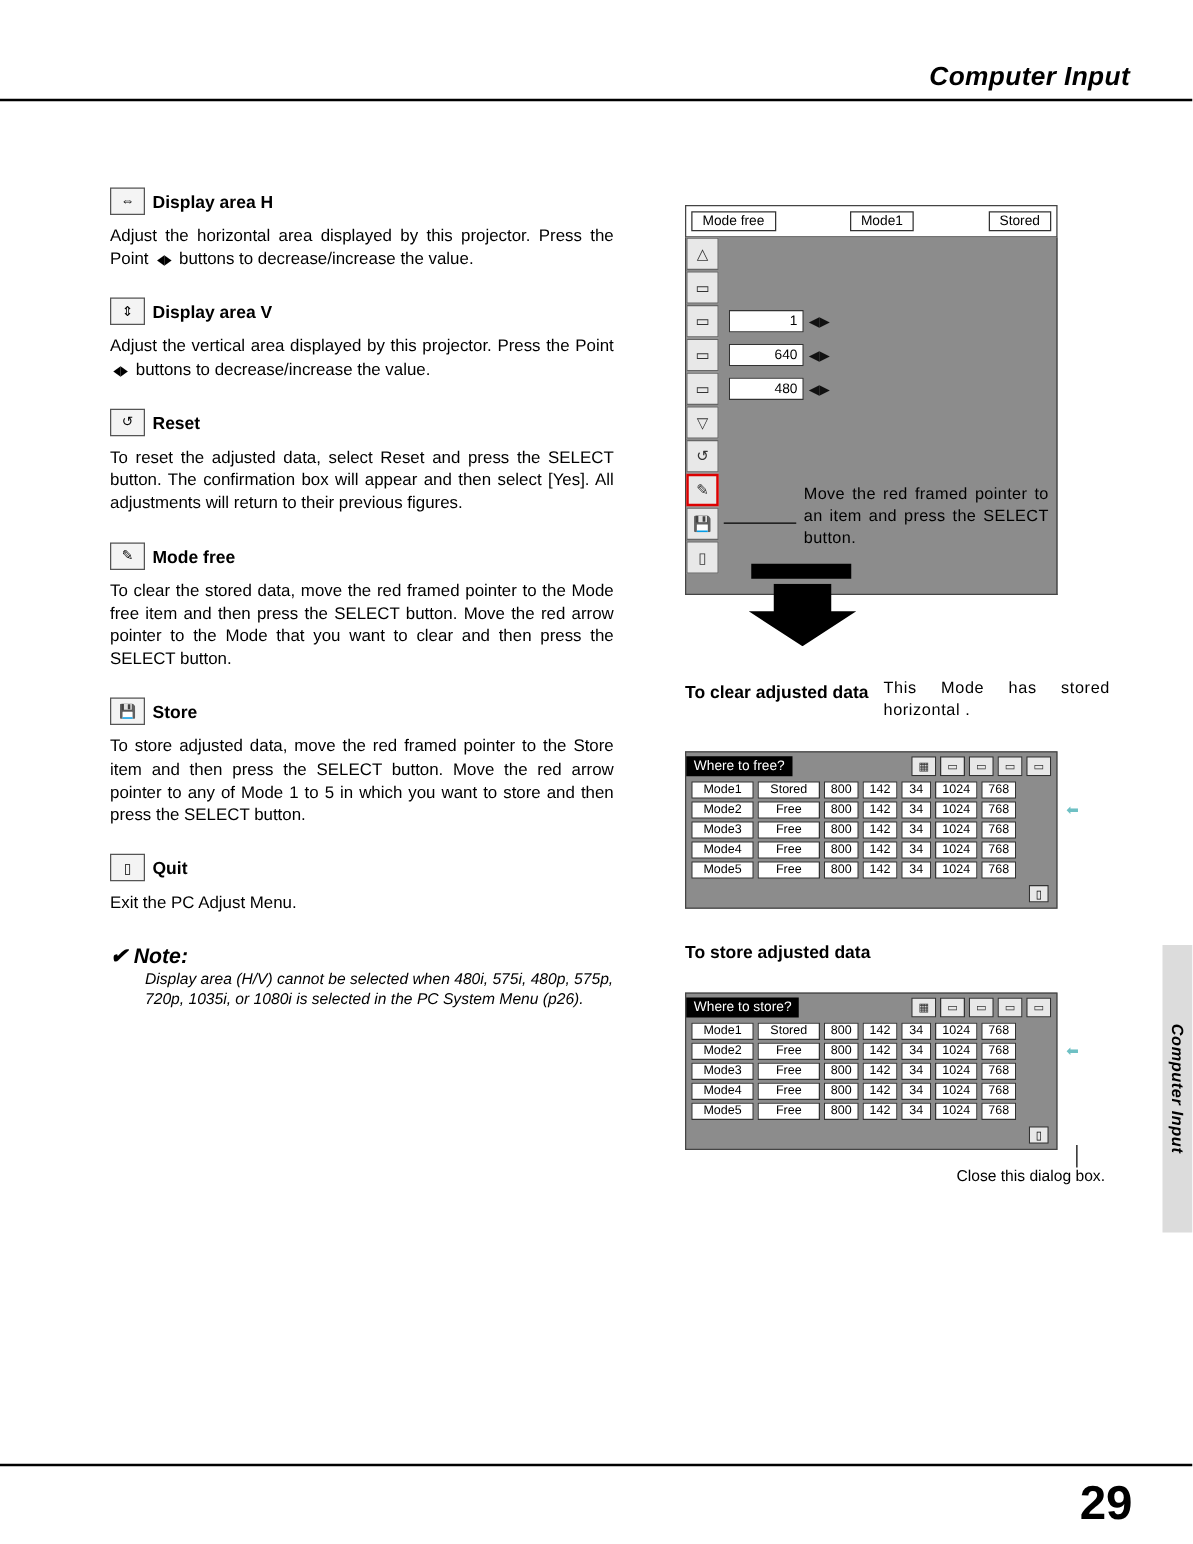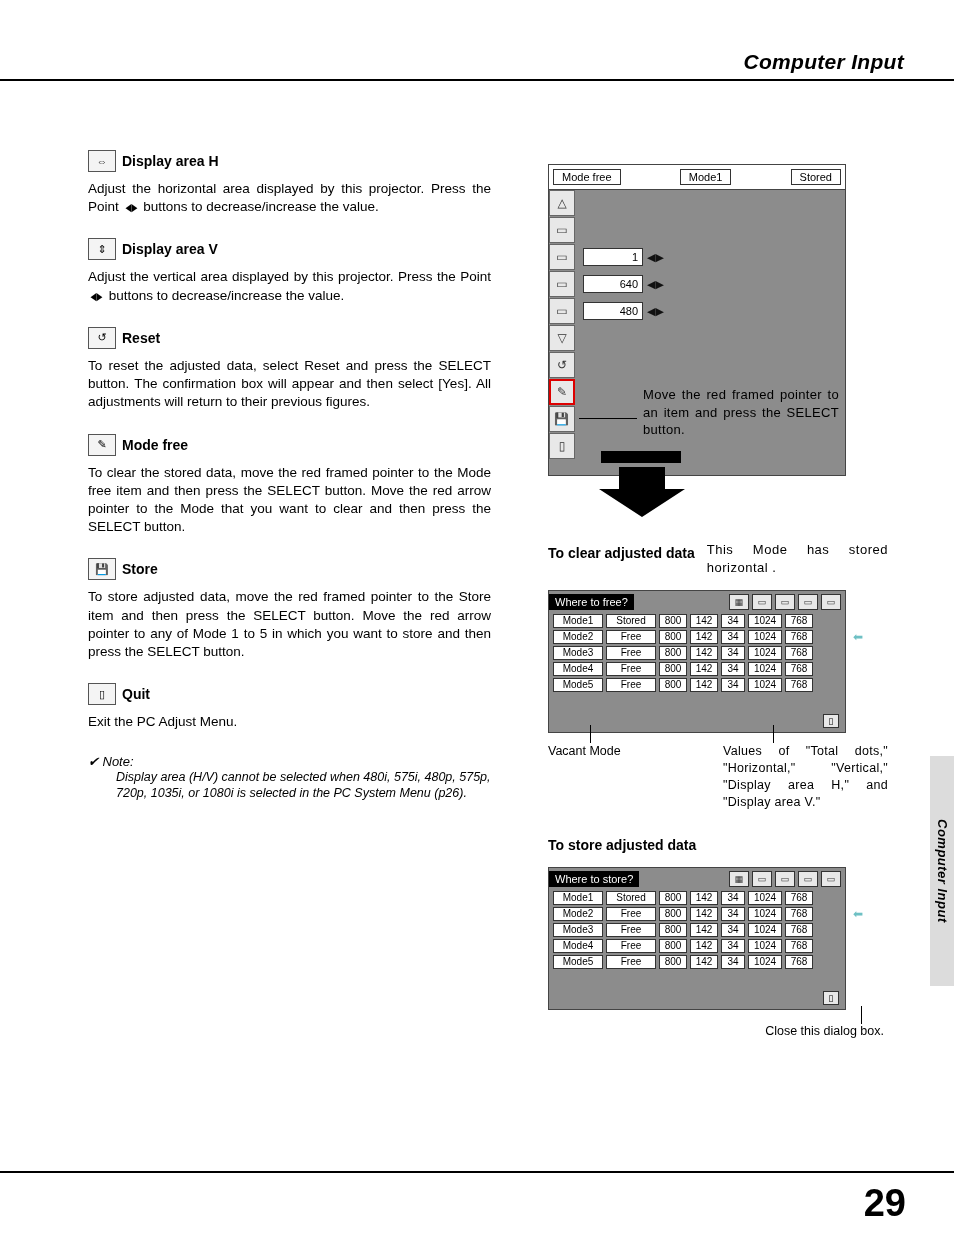--- a/index.html
+++ b/index.html
@@ -12,21 +12,21 @@
   .bottombar { position: absolute; bottom: 62px; left: 0; right: 0; height: 2px; background: #000; }
   .pagenum { position: absolute; bottom: 10px; right: 48px; font-size: 38px; font-weight: bold; margin-left: 48px; }
 
   .leftcol { position: absolute; left: 88px; top: 150px; width: 403px; }
   .section { margin-bottom: 22px; }
   .sec-head { display: flex; align-items: center; gap: 6px; margin-bottom: 8px; }
   .sec-icon { width: 28px; height: 22px; border: 1px solid #555; display: flex; align-items: center; justify-content: center; font-size: 11px; background: #f4f4f4; }
   .sec-title { font-weight: bold; font-size: 14px; }
   .sec-body { font-size: 13.5px; line-height: 1.35; text-align: justify; }
   .ptr { font-size: 11px; display: inline-block; transform: scaleX(0.7); transform-origin: center; }
-  .note-head { font-style: italic; font-weight: normal; font-size: 13px; }
+  .note-head { font-style: italic; font-weight: bold; font-size: 17px; }
   .note-body { font-style: italic; font-size: 12.5px; line-height: 1.3; padding-left: 28px; }
 
   .rightcol { position: absolute; left: 548px; top: 164px; width: 340px; }
 
   
   .panel { background: #8c8c8c; width: 298px; position: relative; }
   .panel-top { display: flex; align-items: center; justify-content: space-between; background: #fff; border: 1px solid #444; height: 26px; padding: 2px 4px; }
   .tabbtn { border: 1px solid #333; padding: 1px 8px; font-size: 11px; background: #fff; }
   .panel-body { display: flex; background: #8c8c8c; border: 1px solid #444; border-top: none; height: 286px; position: relative; }
   .iconcol { width: 26px; display: flex; flex-direction: column; }
@@ -39,21 +39,21 @@
   .instr-text { position: absolute; left: 94px; top: 196px; width: 196px; font-size: 13px; line-height: 1.35; color: #000; background: transparent; text-align: justify; letter-spacing: 0.3px; }
   .blackbar { position: absolute; left: 52px; bottom: 12px; width: 80px; height: 12px; background: #000; }
   .bigarrow { position: absolute; left: 50px; bottom: -42px; }
   .bigarrow svg { display: block; }
 
   .clear-head { display: flex; align-items: flex-start; gap: 12px; margin-top: 65px; }
   .clear-title { font-weight: bold; font-size: 14px; flex: 0 0 auto; padding-top: 4px; }
   .clear-desc { font-size: 13px; line-height: 1.35; text-align: justify; letter-spacing: 0.5px; }
 
   
-  .modetable { margin-top: 14px; width: 298px; background: #8c8c8c; border: 1px solid #444; position: relative; padding-bottom: 39px; }
+  .modetable { margin-top: 25px; width: 298px; background: #8c8c8c; border: 1px solid #444; position: relative; padding-bottom: 22px; }
   .mt-head { background: #000; color: #fff; font-size: 11px; padding: 2px 6px; display: inline-block; }
   .mt-headrow { display: flex; align-items: center; height: 22px; }
   .mt-icons { display: flex; gap: 3px; margin-left: auto; margin-right: 4px; }
   .mt-icons .hbox { width: 20px; height: 16px; border: 1px solid #333; background: #e8e8e8; font-size: 9px; display: flex; align-items: center; justify-content: center; color: #333; }
   .mt-row { display: flex; gap: 3px; padding: 1px 4px; align-items: center; position: relative; }
   .mt-cell { background: #fff; border: 1px solid #333; font-size: 10px; height: 14px; line-height: 12px; text-align: center; }
   .mt-c-mode { width: 50px; }
   .mt-c-stat { width: 50px; }
   .mt-c-v { width: 28px; }
   .mt-c-v2 { width: 24px; }
@@ -240,30 +240,20 @@
             <div class="mt-cell mt-c-v">800</div>
             <div class="mt-cell mt-c-v">142</div>
             <div class="mt-cell mt-c-v2">34</div>
             <div class="mt-cell mt-c-v3">1024</div>
             <div class="mt-cell mt-c-v">768</div>
           </div>
         </div>
       <div class="mt-quit">▯</div>
     </div>
 
-    <div class="annot-row">
-      <div class="annot-left">
-        <span class="annot-line" style="left:42px;"></span>
-        <span>Vacant Mode</span>
-      </div>
-      <div class="annot-right">
-        <span class="annot-line" style="left:50px;"></span>
-        <span>Values of "Total dots," "Horizontal," "Vertical," "Display area H," and "Display area V."</span>
-      </div>
-    </div>
 
     <div class="store-title">To store adjusted data</div>
 
     <div class="modetable">
       <div class="mt-headrow">
         <span class="mt-head">Where to store?</span>
         <div class="mt-icons">
           <span class="hbox">▦</span>
           <span class="hbox">▭</span>
           <span class="hbox">▭</span>

